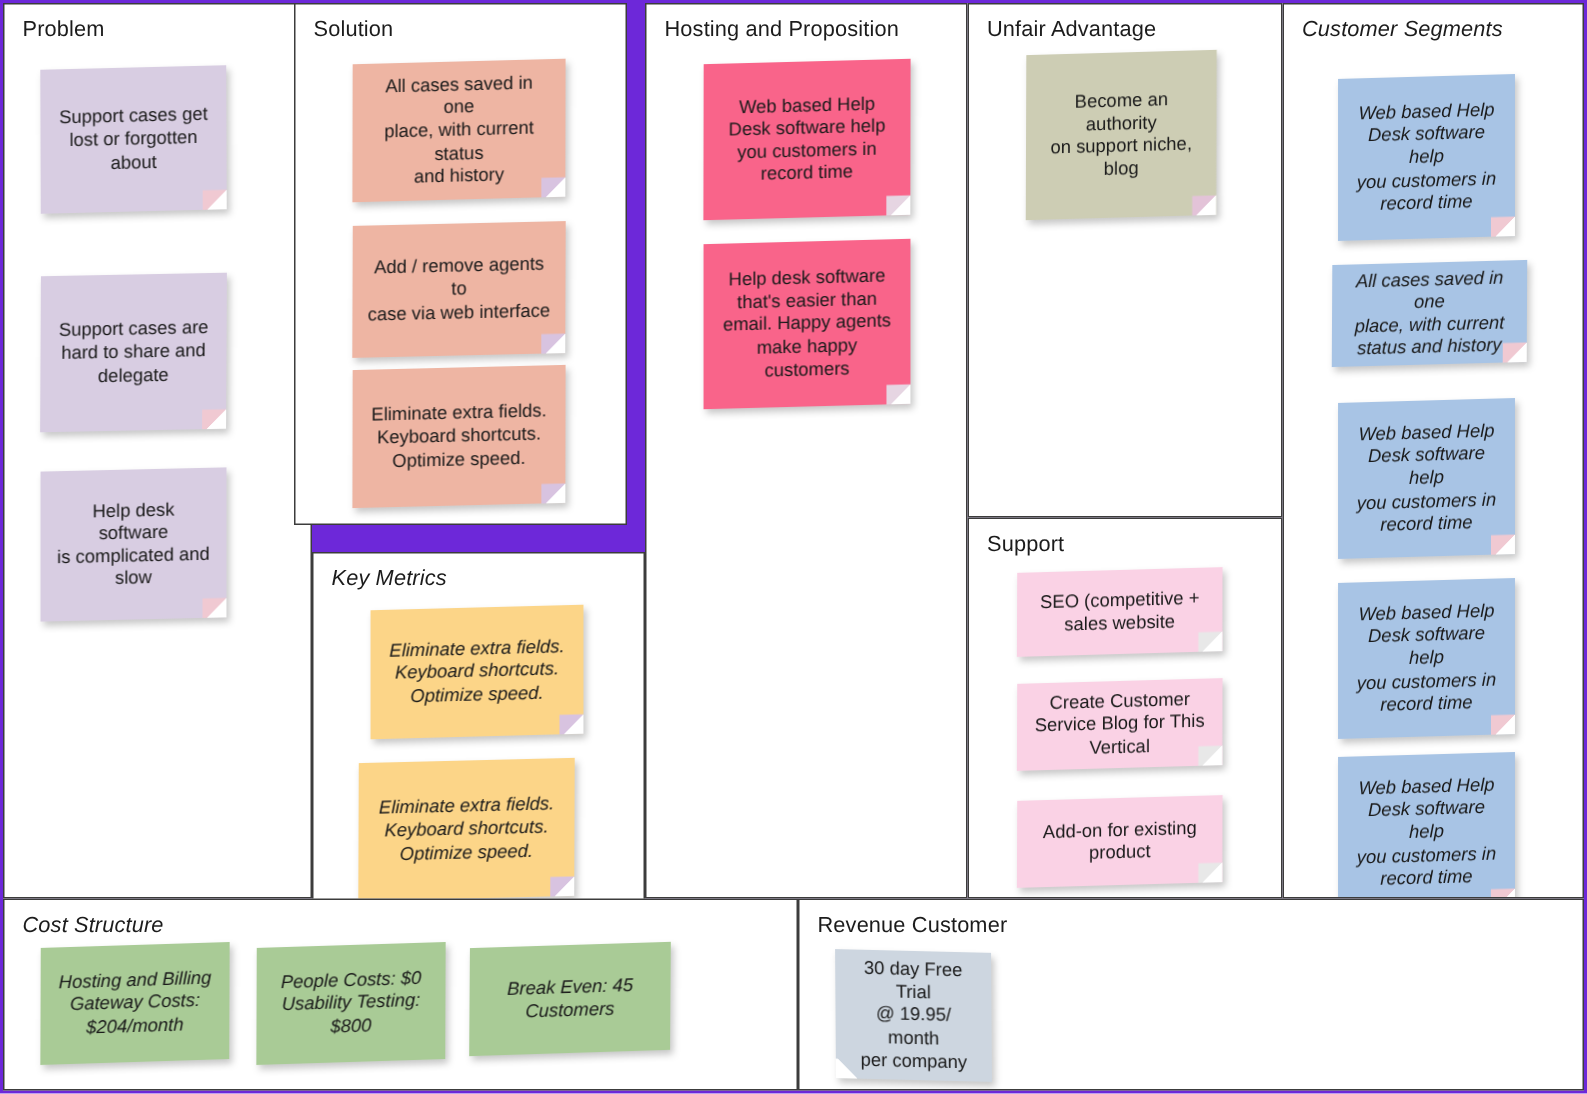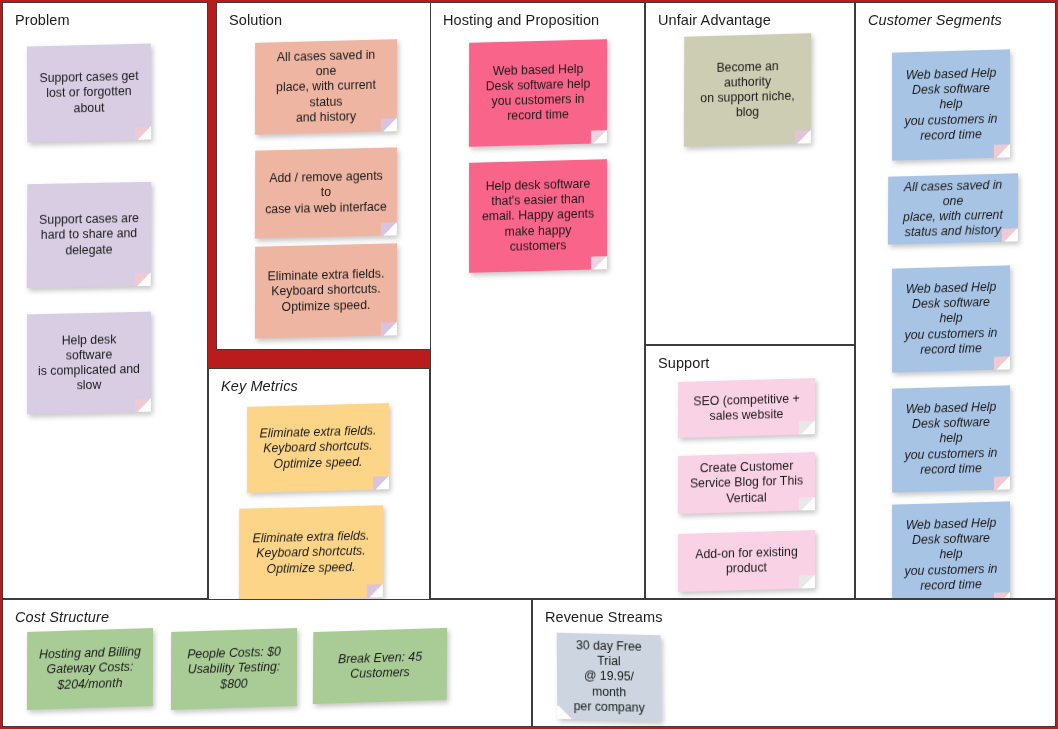--- a/index.html
+++ b/index.html
@@ -5,21 +5,21 @@
   * { box-sizing: border-box; margin: 0; padding: 0; }
   html, body {
     width: 1058px; height: 729px;
     background: #ffffff;
     font-family: "Liberation Sans", sans-serif;
     overflow: hidden;
   }
   #canvas {
     position: relative;
     width: 1058px; height: 729px;
-    background: #b91c1c;
+    background: #6d28d9;
   }
 
   
   .cell {
     position: absolute;
     border: 1px solid #3c3c3c;
     background: #ffffff;
     overflow: hidden;
   }
   .cell-title {
@@ -84,21 +84,21 @@
 delegate</div>
       </div>
       <div class="note" style="left: 24px; top: 310px; width: 124px; height: 100px; transform: rotate(-1.3deg) skewX(-1.3deg);">
         <div class="body" style="background: rgb(216, 205, 226);"></div>
         <div class="fold" style="background: linear-gradient(-45deg, rgb(255, 255, 255) 0%, rgb(255, 255, 255) 46%, rgb(240, 201, 210) 46%, rgb(240, 201, 210) 100%);"></div>
         <div class="txt">Help desk software
 is complicated and
 slow</div>
       </div>
     </div>
-    <div class="cell" style="left: 216px; top: 2px; width: 222px; height: 348px; padding-left: 28px;">
+    <div class="cell" style="left: 196px; top: 2px; width: 222px; height: 348px; padding-left: 28px;">
       <div class="cell-title">Solution</div>
       <div class="note" style="left: 38px; top: 38px; width: 142px; height: 92px; transform: rotate(-1.5deg) skewX(-1.6deg);">
         <div class="body" style="background: rgb(238, 181, 163);"></div>
         <div class="fold" style="background: linear-gradient(-45deg, rgb(255, 255, 255) 0%, rgb(255, 255, 255) 46%, rgb(216, 195, 224) 46%, rgb(216, 195, 224) 100%);"></div>
         <div class="txt">All cases saved in one
 place, with current status
 and history</div>
       </div>
       <div class="note" style="left: 38px; top: 146px; width: 142px; height: 88px; transform: rotate(-1.3deg) skewX(-1.5deg);">
         <div class="body" style="background: rgb(238, 181, 163);"></div>
@@ -242,21 +242,21 @@
 $800</div>
       </div>
       <div class="note" style="left: 310px; top: 30px; width: 134px; height: 72px; transform: rotate(-1.8deg) skewX(-2.2deg);">
         <div class="body" style="background: rgb(169, 203, 150);"></div>
         <div class="fold" style="background: transparent;"></div>
         <div class="txt">Break Even: 45
 Customers</div>
       </div>
     </div>
     <div class="cell" style="left: 532px; top: 599px; width: 524px; height: 128px;">
-      <div class="cell-title">Revenue Streams</div>
+      <div class="cell-title">Revenue Customer</div>
       <div class="note fold-left" style="left: 24px; top: 34px; width: 104px; height: 86px; transform: rotate(1.4deg) skewX(1.8deg);">
         <div class="body" style="background: rgb(205, 214, 224);"></div>
         <div class="fold" style="background: linear-gradient(45deg, rgb(255, 255, 255) 0%, rgb(255, 255, 255) 50%, rgb(205, 214, 224) 50%, rgb(205, 214, 224) 100%);"></div>
         <div class="txt">30 day Free Trial
 @ 19.95/ month
 per company</div>
       </div>
     </div>
   </div>
 

